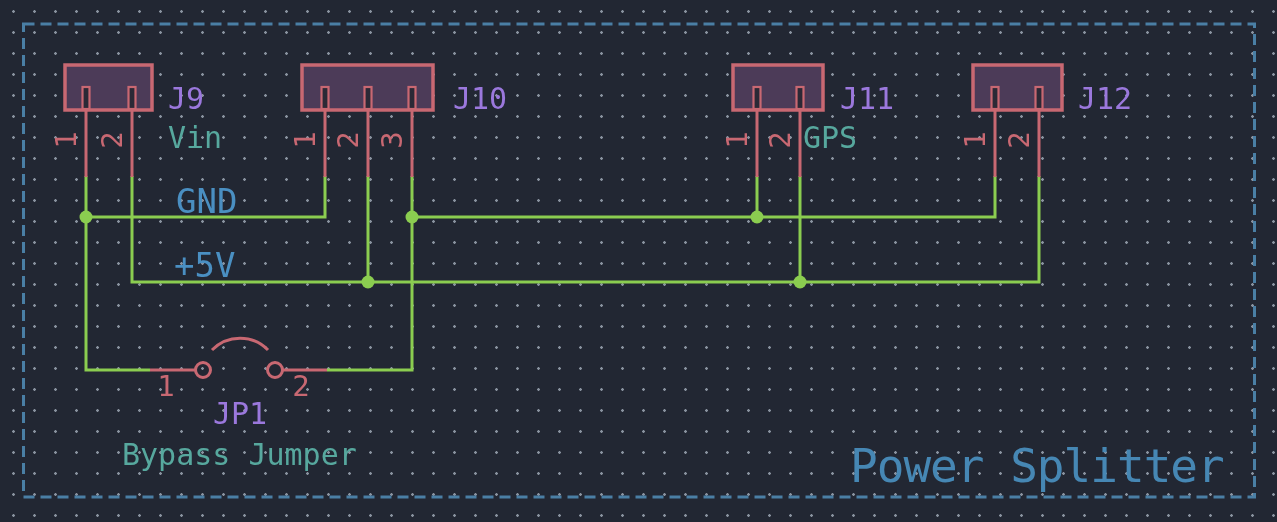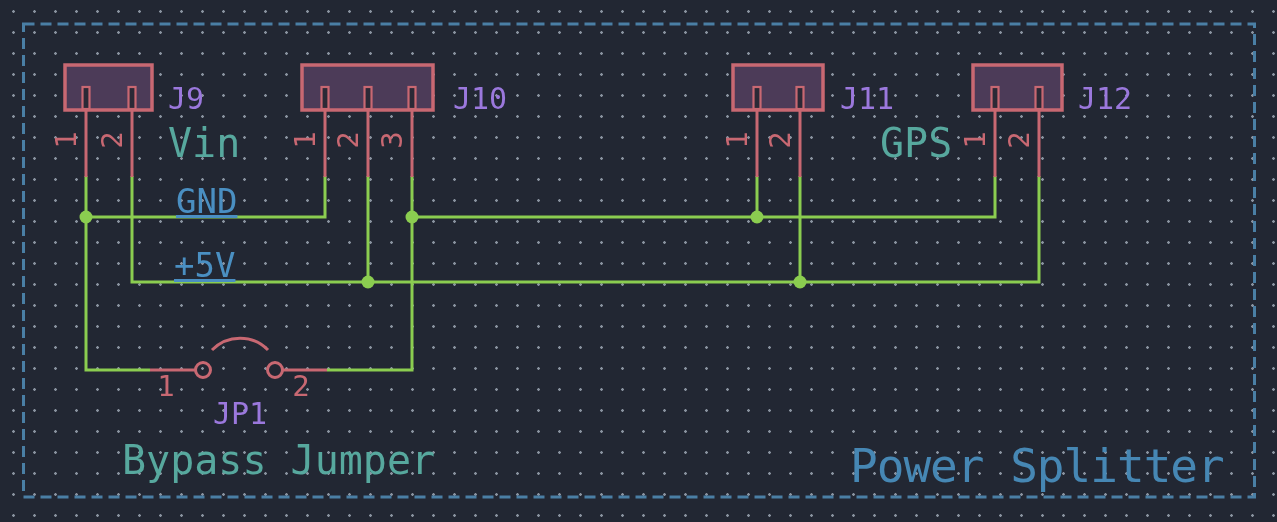--- a/index.html
+++ b/index.html
@@ -15,22 +15,22 @@
   }
   svg.draw{position:absolute;left:0;top:0;}
   .w{stroke:var(--wire,#8bcd50);stroke-width:3;fill:none;}
   .jdot{fill:var(--wire,#8bcd50);stroke:none;}
   .p{stroke:var(--pin,#c86872);stroke-width:3;fill:none;}
   .box{fill:var(--symbol-fill,#4c3b58);stroke:var(--pin,#c86872);stroke-width:3.5;}
   .notch{fill:var(--notch-fill,#2b2936);stroke:var(--pin,#c86872);stroke-width:2.2;}
   .brd{fill:none;stroke:var(--border,#4a7fa5);stroke-width:3;stroke-dasharray:11 6;}
   .t{position:absolute;line-height:1;white-space:pre;}
   .ref{font-size:30px;color:var(--reference,#9b78dd);}
-  .val{font-size:40px;color:var(--value,#57a89e);}
-  .net{font-size:34px;color:var(--net-label,#4a8fc2);text-decoration:underline;}
+  .val{font-size:30px;color:var(--value,#57a89e);}
+  .net{font-size:34px;color:var(--net-label,#4a8fc2);}
   .ttl{font-size:46px;letter-spacing:-1px;color:var(--title,#4687b4);margin-top:36px;}
   .pn{position:absolute;width:32px;height:32px;margin-left:-16px;margin-top:-16px;
       display:flex;align-items:center;justify-content:center;
       font-size:29px;color:var(--pin,#c86872);line-height:1;}
   .rot{transform:rotate(-90deg);transform-origin:center;}
 </style>
 </head>
 <body>
 
 <div class="stage">
@@ -105,21 +105,21 @@
   <div class="t val" style="left:168px;top:123px">Vin</div>
   <div class="pn rot" style="left:66px;top:140px">1</div>
   <div class="pn rot" style="left:112px;top:140px">2</div>
 
   <div class="t ref" style="left:453px;top:84px">J10</div>
   <div class="pn rot" style="left:305px;top:140px">1</div>
   <div class="pn rot" style="left:348px;top:140px">2</div>
   <div class="pn rot" style="left:392px;top:140px">3</div>
 
   <div class="t ref" style="left:840px;top:84px">J11</div>
-  <div class="t val" style="left:880px;top:123px">GPS</div>
+  <div class="t val" style="left:803px;top:123px">GPS</div>
   <div class="pn rot" style="left:737px;top:140px">1</div>
   <div class="pn rot" style="left:780px;top:140px">2</div>
 
   <div class="t ref" style="left:1078px;top:84px">J12</div>
   <div class="pn rot" style="left:975px;top:140px">1</div>
   <div class="pn rot" style="left:1019px;top:140px">2</div>
 
   <div class="t ref" style="left:213px;top:399px">JP1</div>
   <div class="t val" style="left:122px;top:440px">Bypass Jumper</div>
   <div class="pn" style="left:166px;top:386px">1</div>

